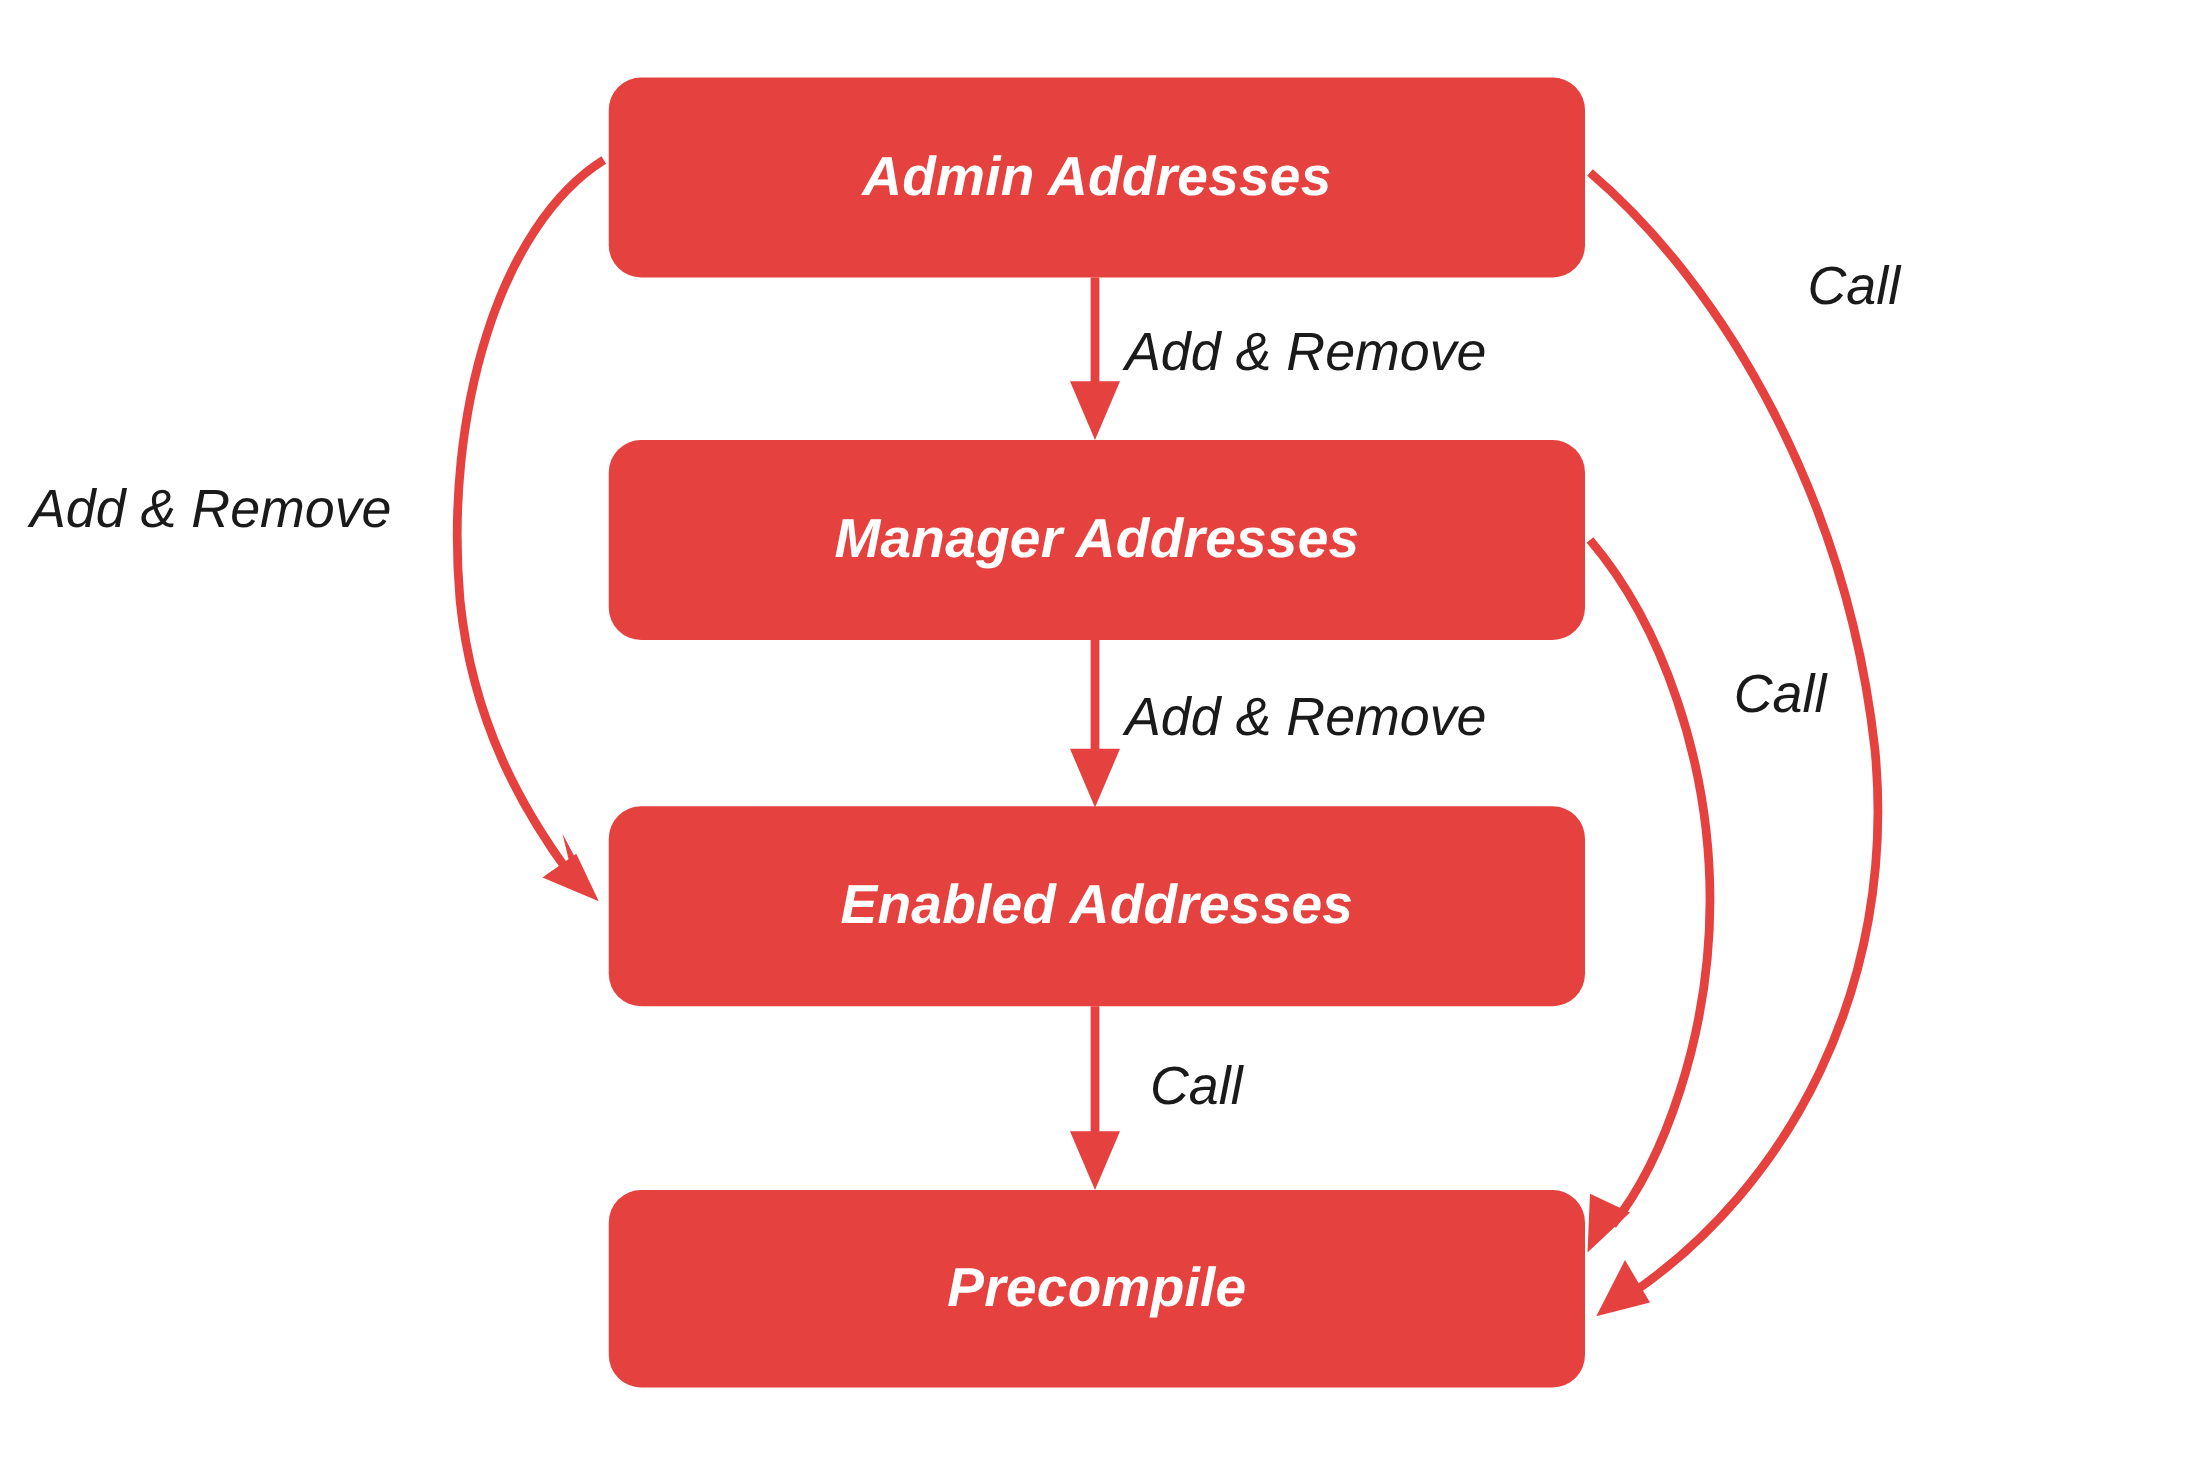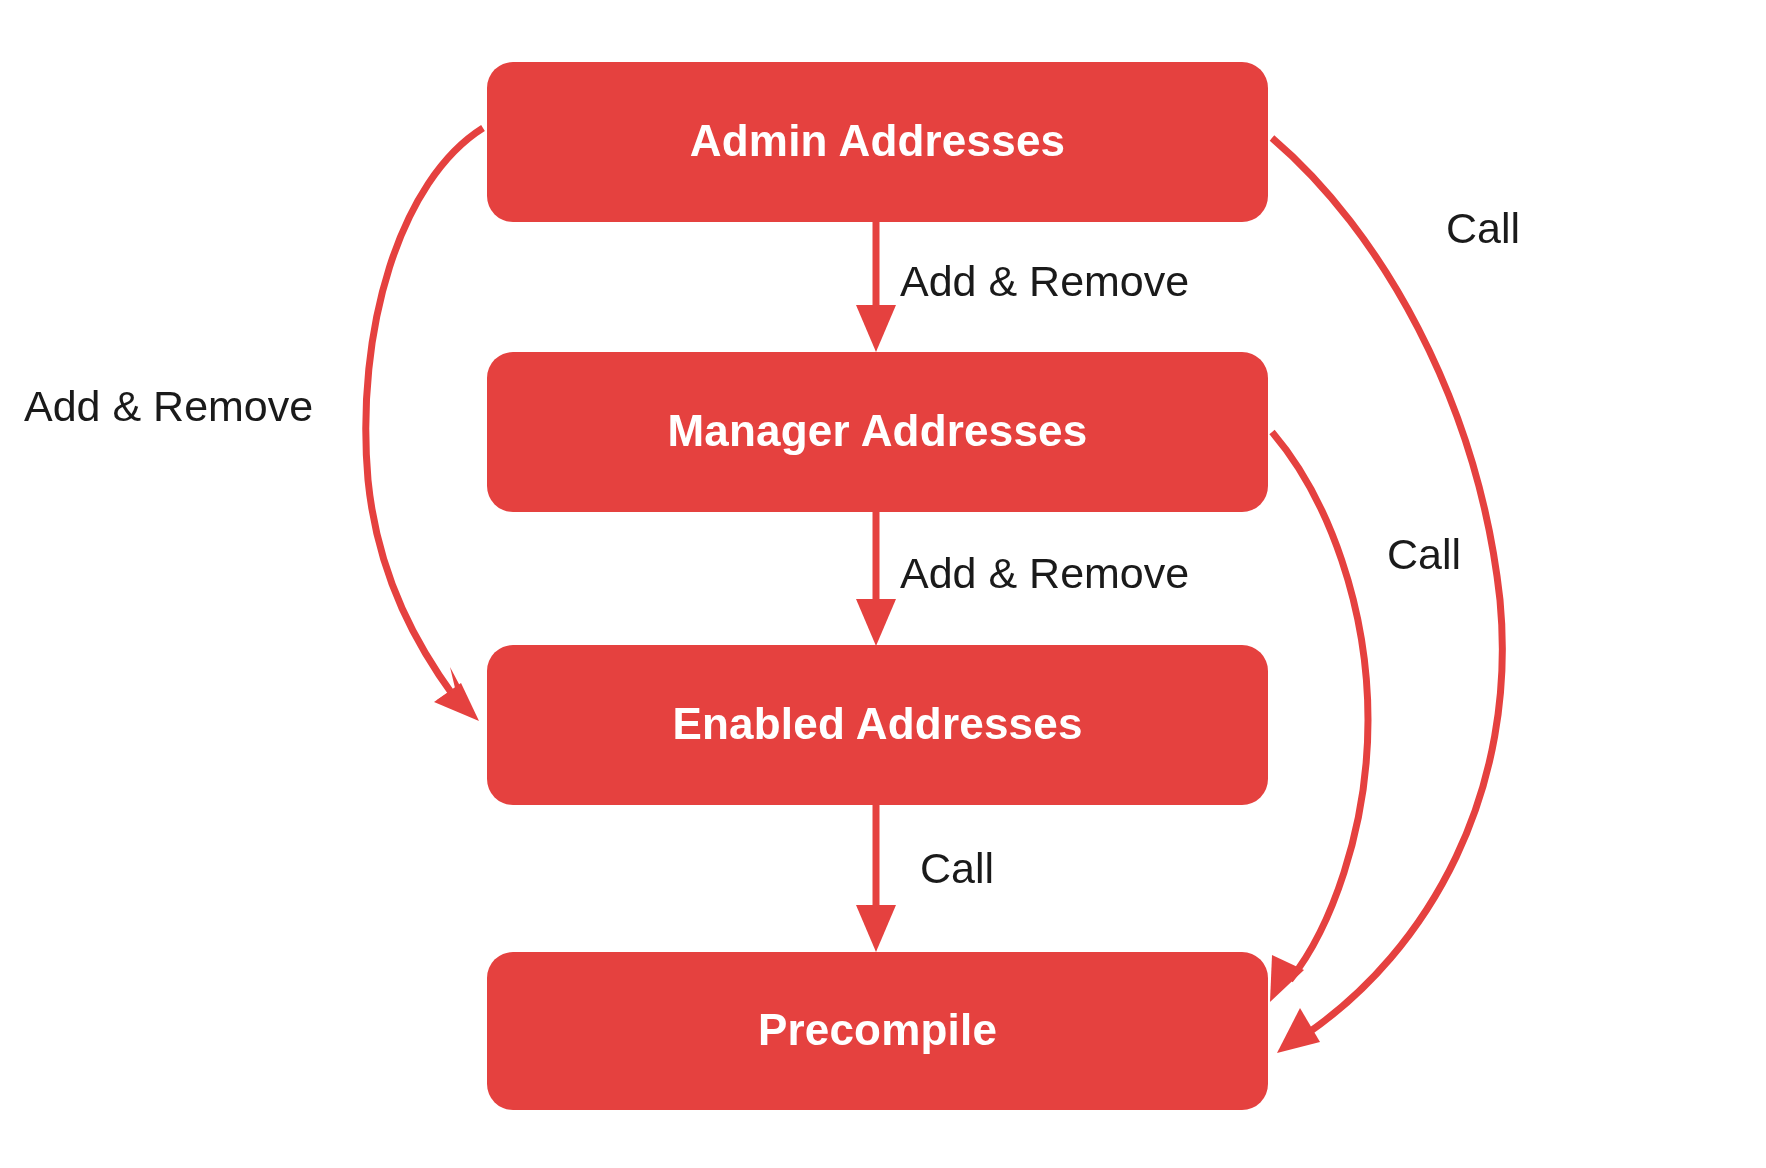--- a/index.html
+++ b/index.html
@@ -12,20 +12,21 @@
     width: 1766px;
     height: 1168px;
     overflow: hidden;
     font-family: "Liberation Sans", sans-serif;
   }
   #diagram-root {
     position: relative;
     width: 1432px;
     height: 1168px;
     background: #ffffff;
+    font-style: italic;
   }
   svg.diagram-canvas {
     position: absolute;
     top: 0;
     left: 0;
     width: 1766px;
     height: 1168px;
     display: block;
   }
   .node-rect {

